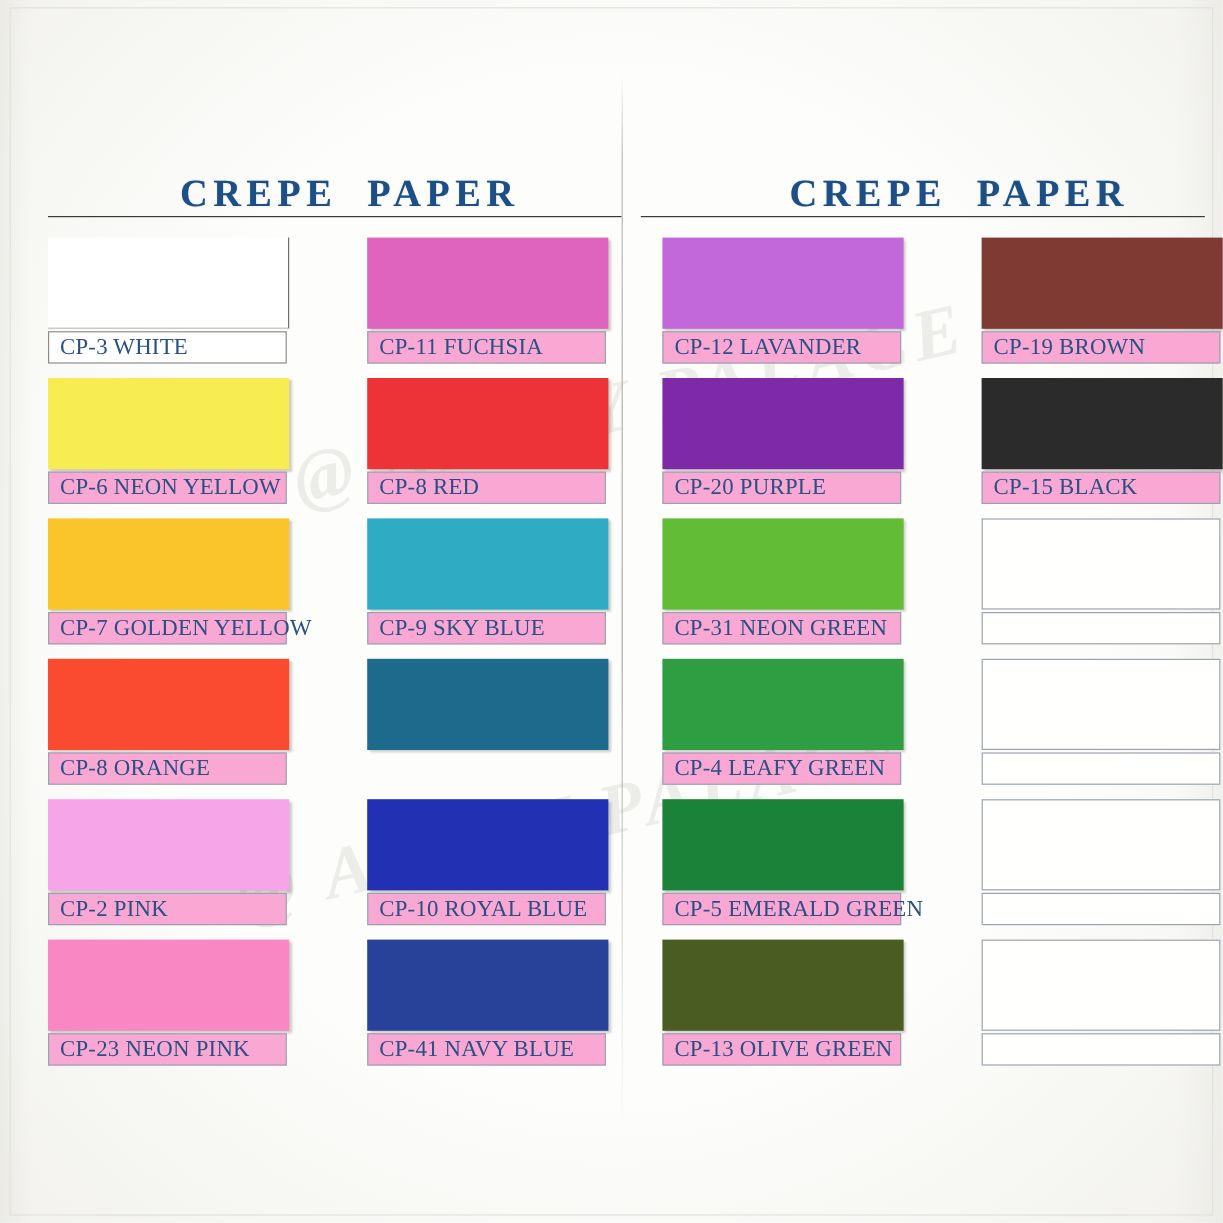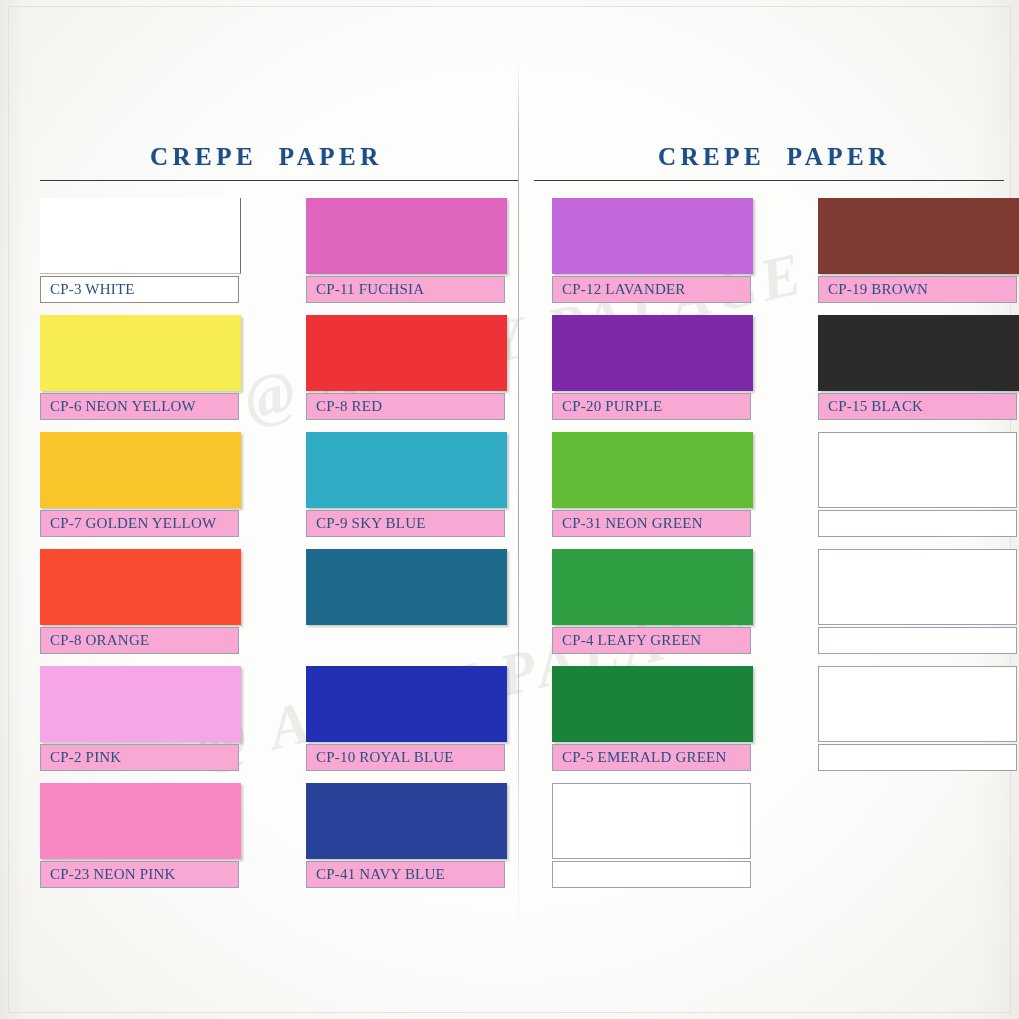--- a/index.html
+++ b/index.html
@@ -34,21 +34,21 @@
   }
 
   .page{position:absolute;top:0;}
   .page.left{left:0;width:518px;}
   .page.right{left:518px;width:501px;}
 
   .page-header{
     position:absolute;
     font-family:"Liberation Serif", serif;
     font-weight:700;
-    font-size:25px;
+    font-size:32px;
     letter-spacing:4.5px;
     color:#1d4f86;
     white-space:pre;
     text-shadow:0 0 1px rgba(29,79,134,.35);
   }
   .page.left  .page-header{left:150px;top:143px;}
   .page.right .page-header{left:140px;top:143px;}
 
   .header-rule{
     position:absolute;height:1px;background:#3a3a38;
@@ -71,21 +71,21 @@
   .label-plate{
     position:absolute;left:0;bottom:0;
     width:199px;height:27px;
     background:#f9a8d4;
     border:1px solid #9aa3ad;
     display:flex;align-items:center;
     box-sizing:border-box;
   }
   .label-text{
     font-family:"Liberation Serif", serif;
-    font-size:15px;
+    font-size:19px;
     letter-spacing:.2px;
     color:#2a4f82;
     padding-left:9px;
     white-space:nowrap;
   }
   
   .cell.empty .swatch{
     background:#fffffd;
     border:1px solid #9aa3ad;
     box-shadow:none;
@@ -260,20 +260,26 @@
         <div class="label-plate">
           <span class="label-text">CP-5 EMERALD GREEN</span>
         </div>
       </div>
       <div class="cell empty">
         <div class="swatch"></div>
         <div class="label-plate">
           <span class="label-text"></span>
         </div>
       </div>
+      <div class="cell">
+        <div class="swatch" style="background: rgb(74, 92, 34);"></div>
+        <div class="label-plate">
+          <span class="label-text">CP-13 OLIVE GREEN</span>
+        </div>
+      </div>
       <div class="cell empty">
         <div class="swatch"></div>
         <div class="label-plate">
           <span class="label-text"></span>
         </div>
       </div>
     </div>
 </div>
 
 <div class="gutter"></div>

